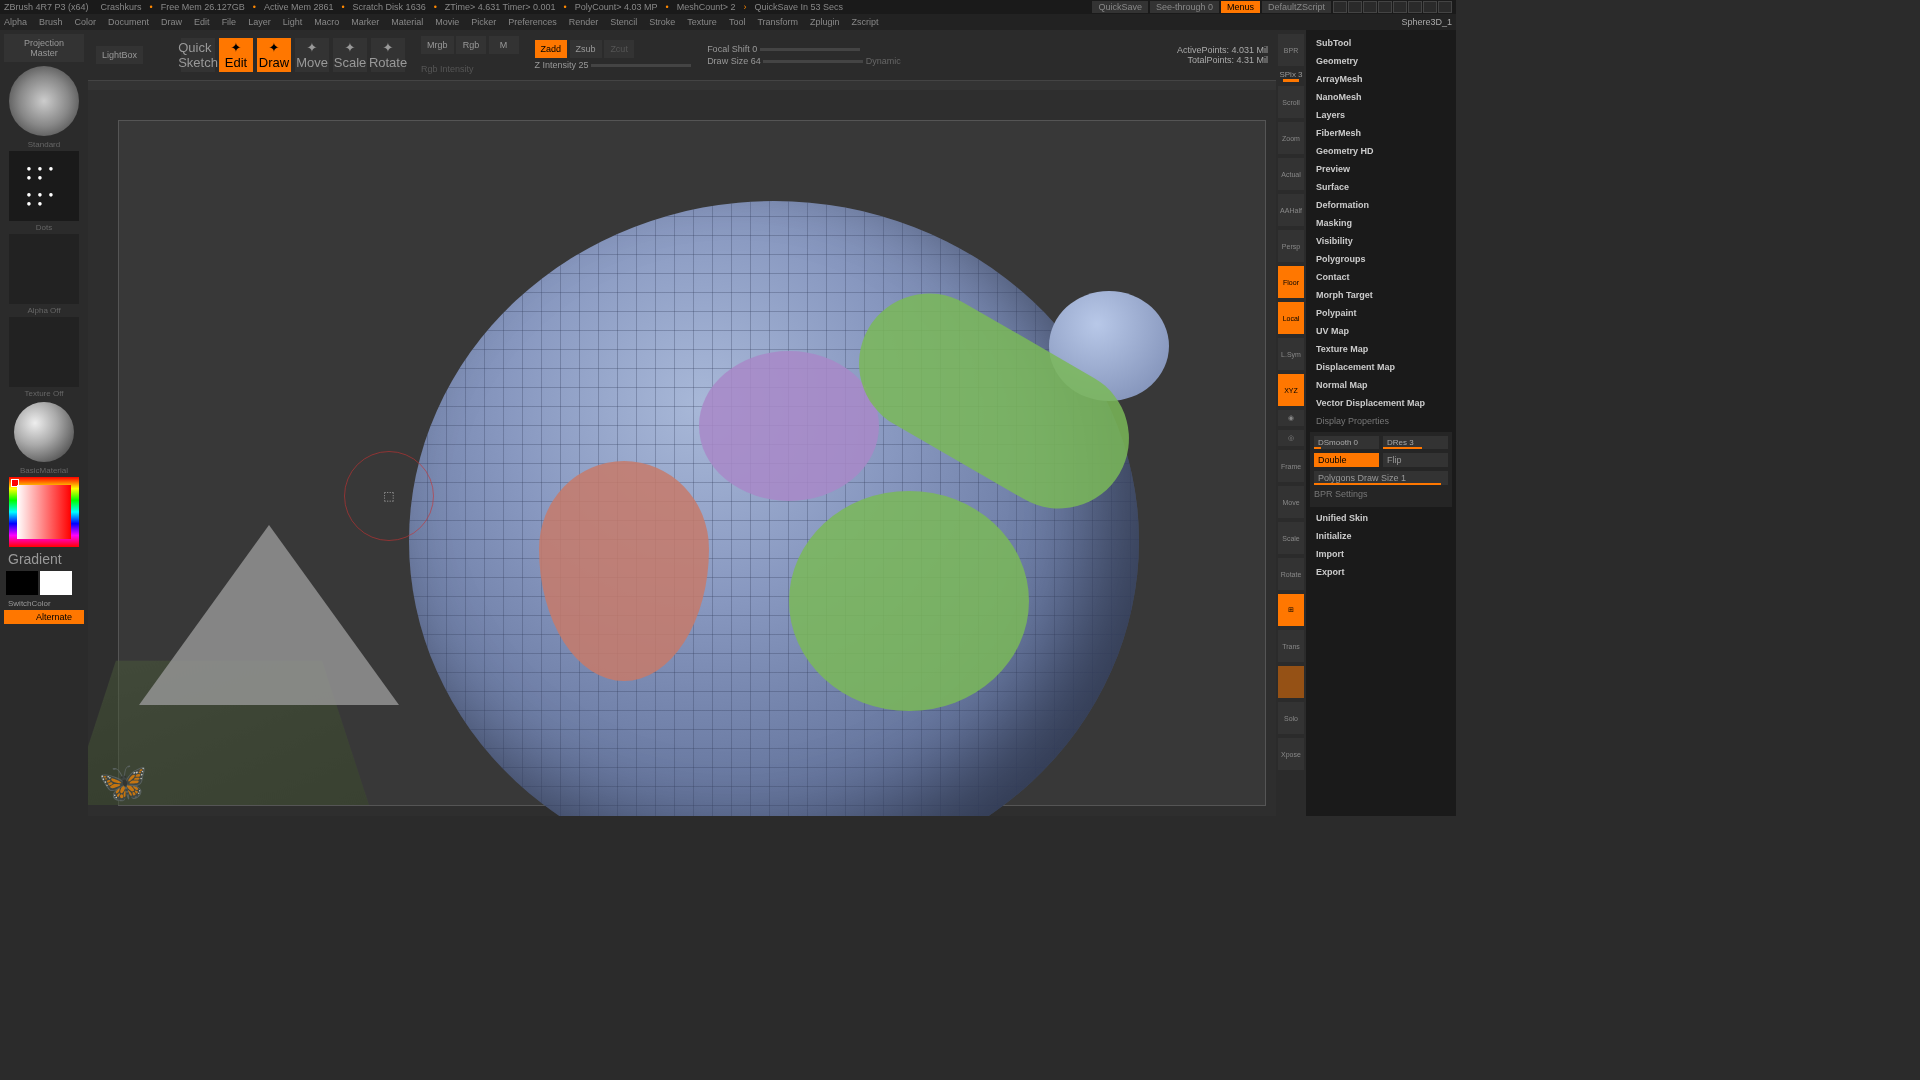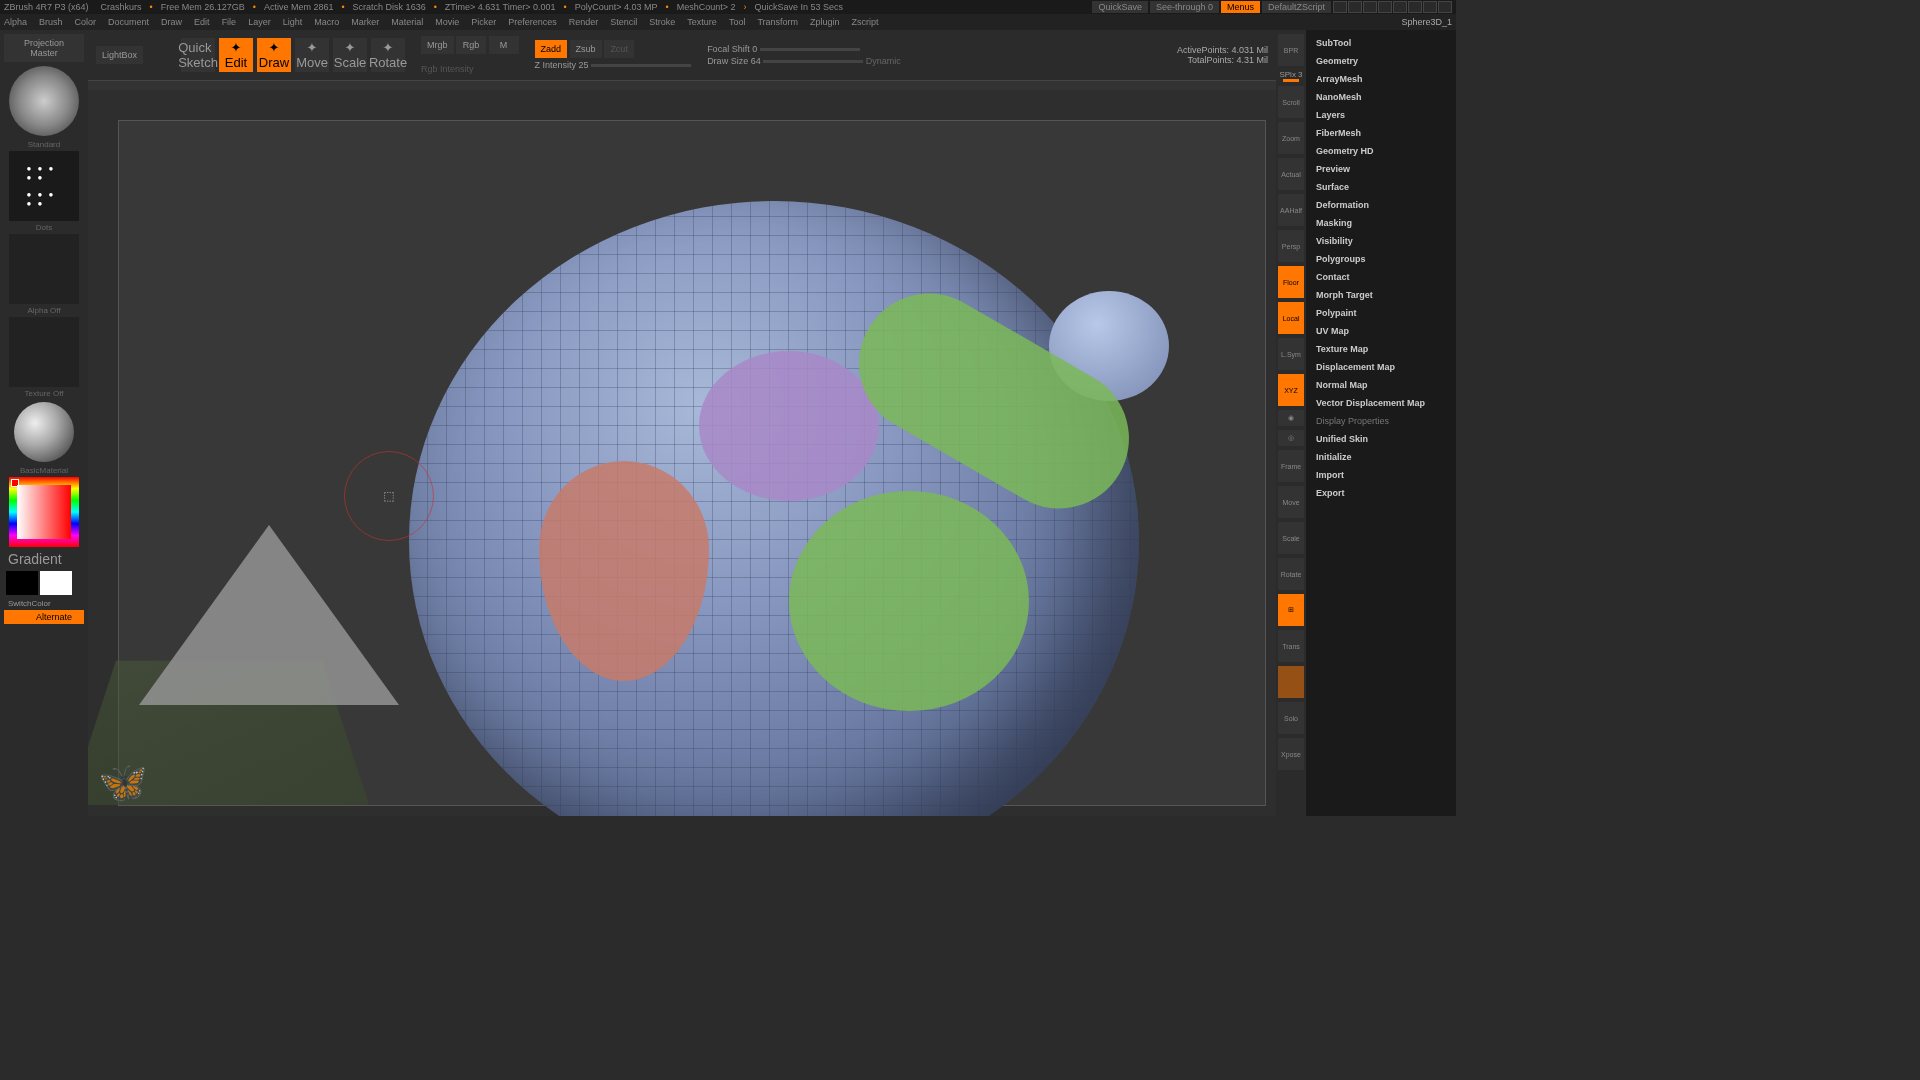--- a/index.html
+++ b/index.html
@@ -278,18 +278,30 @@
     <div class="panel-item">Polygroups</div>
     <div class="panel-item">Contact</div>
     <div class="panel-item">Morph Target</div>
     <div class="panel-item">Polypaint</div>
     <div class="panel-item">UV Map</div>
     <div class="panel-item">Texture Map</div>
     <div class="panel-item">Displacement Map</div>
     <div class="panel-item">Normal Map</div>
     <div class="panel-item">Vector Displacement Map</div>
     <div class="panel-item dim">Display Properties</div>
+    <div class="panel-sub">
+      <div class="sub-row">
+        <div class="sub-field"><span>DSmooth 0</span><div class="sub-field-bar" style="width:10%"></div></div>
+        <div class="sub-field"><span>DRes 3</span><div class="sub-field-bar" style="width:60%"></div></div>
+      </div>
+      <div class="sub-row">
+        <div class="sub-btn orange">Double</div>
+        <div class="sub-btn">Flip</div>
+      </div>
+      <div class="full-slider"><span>Polygons Draw Size 1</span><div class="full-slider-bar"></div></div>
+      <div class="panel-item dim" style="padding:4px 0">BPR Settings</div>
+    </div>
     <div class="panel-item">Unified Skin</div>
     <div class="panel-item">Initialize</div>
     <div class="panel-item">Import</div>
     <div class="panel-item">Export</div>
   </div>
 </div>
 
 </body></html>

